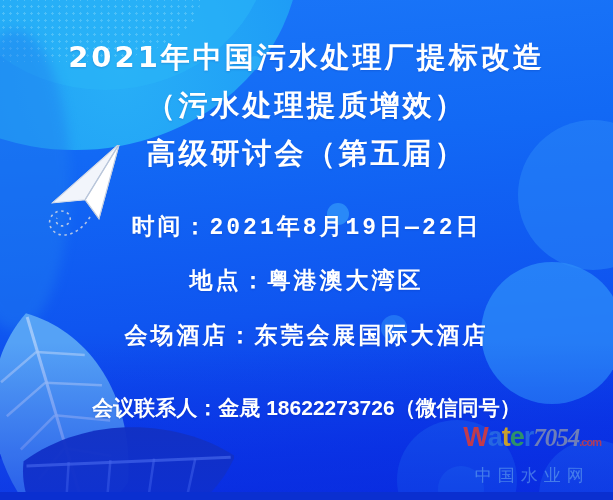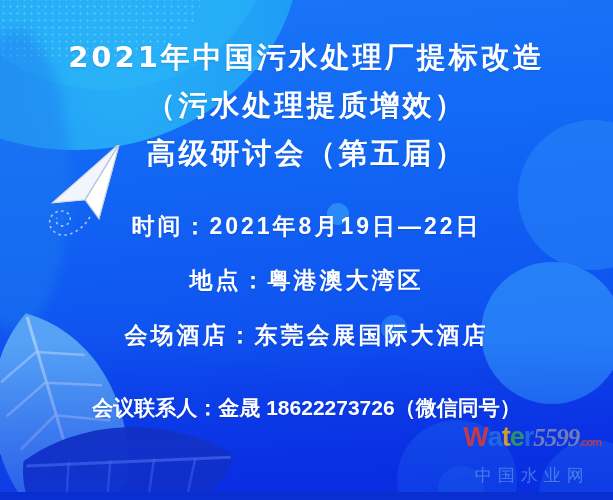--- a/index.html
+++ b/index.html
@@ -142,21 +142,21 @@
     font-weight: 700;
     letter-spacing: 3px;
     text-shadow: 0 1px 2px rgba(0,30,120,.18);
     white-space: nowrap;
   }
   #title1 { position: absolute; top: 38px;  left: 0; right: 0; font-size: 29px; }
   #title2 { position: absolute; top: 86px;  left: 0; right: 0; font-size: 29px; }
   #title3 { position: absolute; top: 134px; left: 0; right: 0; font-size: 29px; }
 
   .info-line {
-    font-family: Liberation Sans, sans-serif;
+    font-family: Liberation Mono, monospace;
     font-weight: 700;
     font-size: 23px;
     letter-spacing: 3px;
     white-space: nowrap;
     text-shadow: 0 1px 2px rgba(0,30,120,.18);
   }
   #info1 { position: absolute; top: 211px; left: 0; right: 0; }
   #info2 { position: absolute; top: 265px; left: 0; right: 0; }
   #info3 { position: absolute; top: 320px; left: 0; right: 0; }
 
@@ -271,17 +271,17 @@
     <div class="title-line" id="title2">（污水处理提质增效）</div>
 
     <div class="info-line" id="info1">时间：2021年8月19日—22日</div>
     <div class="info-line" id="info2">地点：粤港澳大湾区</div>
     <div class="info-line" id="info3">会场酒店：东莞会展国际大酒店</div>
 
     <div id="contact">会议联系人：金晟 18622273726（微信同号）</div>
   </div>
 
   <div class="watermark">
-    <div class="wm-word"><span id="wm-w" style="color: rgb(232, 57, 43);">W</span><span id="wm-a" style="color: rgb(43, 111, 224);">a</span><span id="wm-t" style="color: rgb(242, 183, 5);">t</span><span id="wm-e" style="color: rgb(54, 168, 79);">e</span><span id="wm-r" style="color: rgb(43, 111, 224);">r</span><span class="wm-num">5599</span><span class="wm-com">.com</span></div>
+    <div class="wm-word"><span id="wm-w" style="color: rgb(232, 57, 43);">W</span><span id="wm-a" style="color: rgb(43, 111, 224);">a</span><span id="wm-t" style="color: rgb(242, 183, 5);">t</span><span id="wm-e" style="color: rgb(54, 168, 79);">e</span><span id="wm-r" style="color: rgb(43, 111, 224);">r</span><span class="wm-num">7054</span><span class="wm-com">.com</span></div>
     <div class="wm-cn">中国水业网</div>
   </div>
 
 </div>
 
 </body></html>

